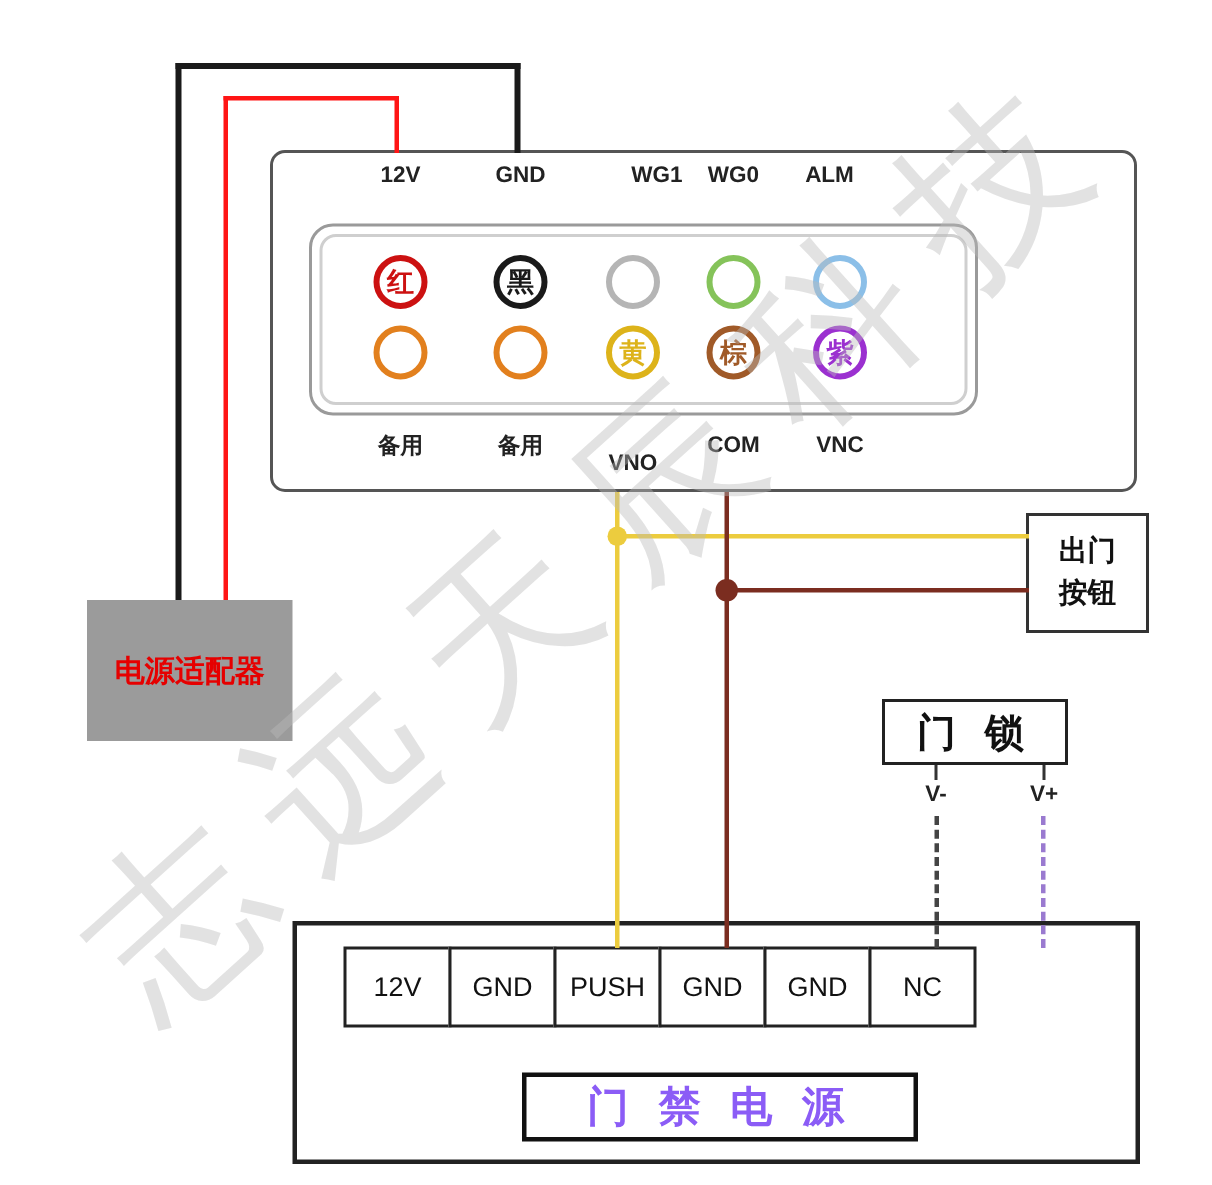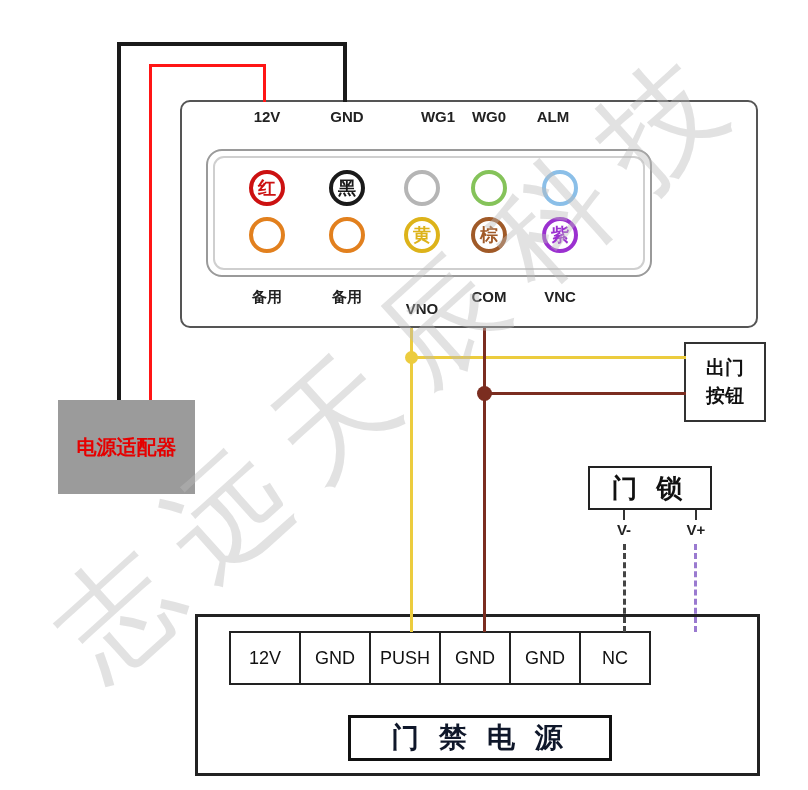--- a/index.html
+++ b/index.html
@@ -25,21 +25,21 @@
   .doorlock{left:588px;top:466px;width:124px;height:44px;display:flex;align-items:center;justify-content:center;
             font-size:26px;font-weight:bold;letter-spacing:6px;color:#111;border-color:#222;}
   .vlabel{position:absolute;width:30px;text-align:center;font-size:15px;font-weight:600;color:#222;z-index:2;background:#fff;}
   .tick{position:absolute;width:2px;height:10px;background:#333;z-index:3;}
   .psu{left:195px;top:614px;width:565px;height:162px;border-width:3px;border-color:#222;}
   .cellrow{position:absolute;left:31px;top:14px;display:flex;}
   .cell{width:72px;height:54px;border:2px solid #222;margin-left:-2px;box-sizing:border-box;
         display:flex;align-items:center;justify-content:center;font-size:18px;color:#111;background:#fff;}
   .cell:first-child{margin-left:0;}
   .psu-label{position:absolute;left:150px;top:98px;width:264px;height:46px;border:3px solid #111;box-sizing:border-box;
-             display:flex;align-items:center;justify-content:center;font-size:28px;font-weight:bold;letter-spacing:6px;color:#0f172a;}
+             display:flex;align-items:center;justify-content:center;font-size:28px;font-weight:bold;letter-spacing:6px;color:#8b5cf6;}
   .watermark{position:absolute;left:400px;top:360px;transform:translate(-50%,-50%) rotate(-42deg);
              white-space:nowrap;font-size:118px;letter-spacing:28px;color:rgba(185,185,185,0.42);
              z-index:9;pointer-events:none;font-weight:400;}
 </style>
 </head>
 <body>
 
 <div class="canvas">
 
   <div class="wire" style="left: 343px; top: 42px; width: 4px; height: 60px; background: rgb(26, 26, 26);"></div>

